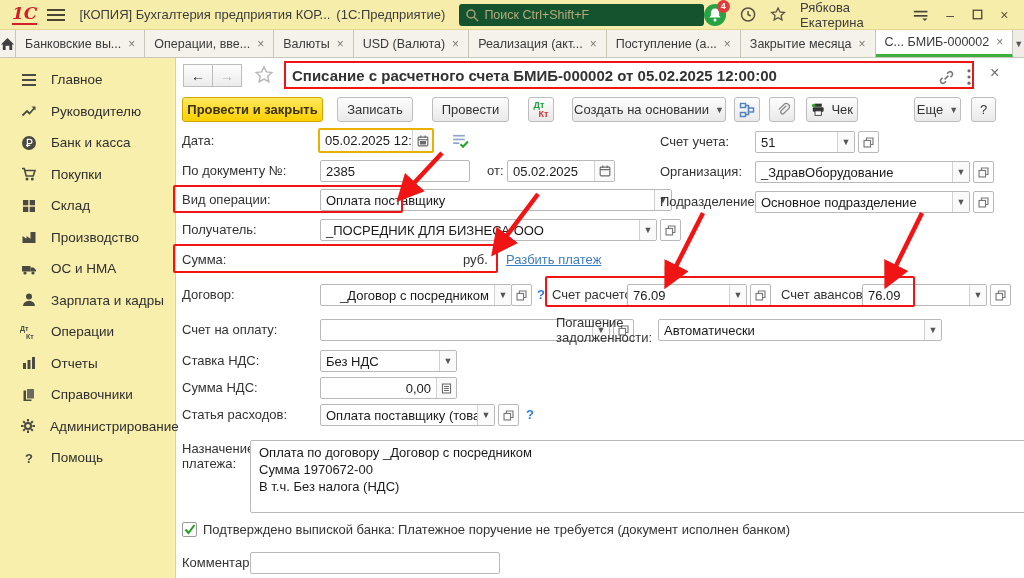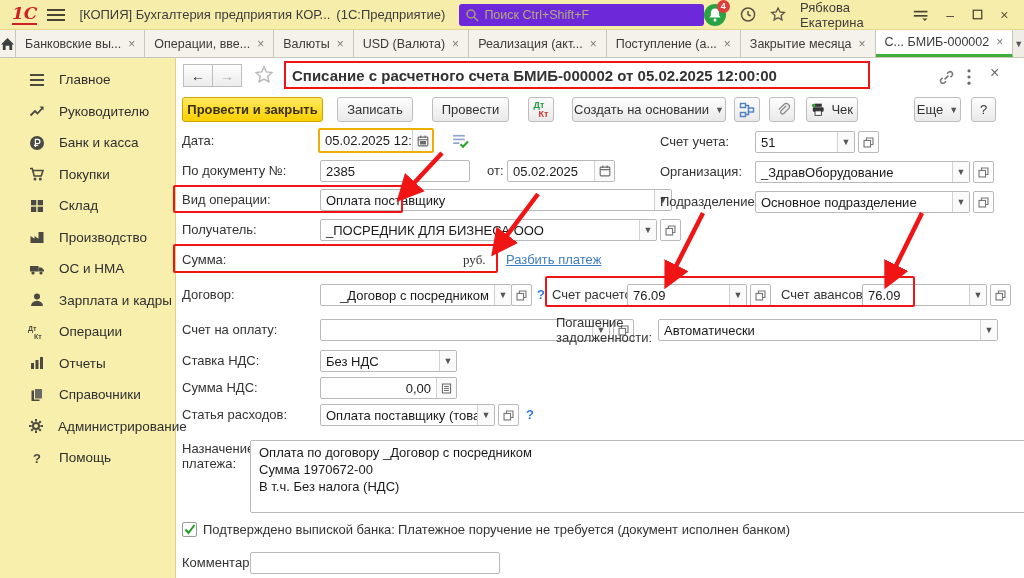--- a/index.html
+++ b/index.html
@@ -8,21 +8,21 @@
          font-size:13px; color:#2b2b2b; }
 
   
   .topbar { position:absolute; left:0; top:0; width:1024px; height:30px; background:#f7edaa;
             display:flex; align-items:center; border-bottom:1px solid #e3d88e; z-index:10;}
   .logo { font-family:"DejaVu Serif",serif; font-weight:bold; font-style:italic; color:#d21f26;
           font-size:17px; margin:0 10px 0 12px; border-bottom:2px solid #d21f26; line-height:19px;}
   .hamb { width:20px; margin-right:14px; cursor:pointer; }
   .wtitle { font-size:13px; color:#3c3c3c; white-space:nowrap; }
   .appname { font-size:13px; color:#3c3c3c; margin-left:6px; white-space:nowrap; }
-  .searchbox { margin-left:14px; width:270px; height:22px; background:#6d28d9; border-radius:3px;
+  .searchbox { margin-left:14px; width:270px; height:22px; background:#14532d; border-radius:3px;
                display:flex; align-items:center; padding:0 6px; gap:5px; }
   .searchph { color:#b4ab7e; font-size:12.5px; }
   .topicons { margin-left:auto; display:flex; align-items:center; gap:14px; padding-right:12px; }
   .bellwrap { position:relative; width:22px; height:22px; }
   .badge { position:absolute; right:-4px; top:-4px; width:13px; height:13px; background:#e23b3b;
            border-radius:50%; color:#fff; font-size:9px; font-weight:bold; display:flex;
            align-items:center; justify-content:center; }
   .username { font-size:13px; color:#3c3c3c; }
   .winbtn { color:#5a5246; font-size:14px; width:18px; text-align:center; cursor:pointer; }
 
@@ -34,30 +34,30 @@
   .tab { display:flex; align-items:center; gap:7px; padding:0 9px; border-right:1px solid #c9c6ba;
          background:#f4f2ea; cursor:pointer; white-space:nowrap; font-size:12.5px; color:#3a3a3a; }
   .tab .x { color:#7c7c74; font-size:12px; }
   .tab.active { background:#fff; border-bottom:3px solid #3fae3f; font-weight:normal; }
   .tabmore { margin-left:auto; width:26px; display:flex; align-items:center; justify-content:center;
              color:#6e6e66; cursor:pointer; }
 
   
   .sidebar { position:absolute; left:0; top:58px; width:176px; height:520px; background:#f8efad;
              border-right:1px solid #dcd28c; padding-top:6px; z-index:8; }
-  .side-item { height:31.5px; display:flex; align-items:center; gap:14px; padding-left:28px;
+  .side-item { height:31.5px; display:flex; align-items:center; gap:14px; padding-left:20px;
                cursor:pointer; }
   .sicon { width:17px; display:flex; justify-content:center; }
   .slabel { font-size:13.5px; color:#2f2f2f; white-space:nowrap; }
 
   
   .navbtn { position:absolute; top:64px; width:30px; height:23px; border:1px solid #bdbdbd;
             background:linear-gradient(#fdfdfd,#ececec); display:flex; align-items:center;
             justify-content:center; font-size:14px; cursor:pointer; }
-  .titlebox { position:absolute; left:284px; top:61px; width:586px; height:28px;
+  .titlebox { position:absolute; left:284px; top:61px; width:690px; height:28px;
               border:2px solid #f01414; background:#fff; display:flex; align-items:center;
               padding-left:6px; font-size:15px; font-weight:bold; color:#333; white-space:nowrap;
               overflow:hidden;text-align:right; }
   .hdricon { position:absolute; top:66px; cursor:pointer; }
 
   
   .tbtn { position:absolute; top:97px; height:25px; border:1px solid #bdbdbd; border-radius:3px;
           background:linear-gradient(#fdfdfd,#e9e9e9); font-size:13px; color:#333;
           display:flex; align-items:center; justify-content:center; gap:6px; cursor:pointer;
           padding:0 4px; white-space:nowrap; }
@@ -467,21 +467,21 @@
   <div class="sqbtn" style="left:660px; top:219px;">
       <svg width="13" height="13" viewBox="0 0 16 16">
         <g fill="none" stroke="#777" stroke-width="1.4">
           <rect x="2.5" y="5.5" width="8" height="8"></rect>
           <path d="M5.5 5.5 V2.5 h8 v8 h-3"></path>
         </g>
       </svg>
     </div>
 
   <div class="lbl" style="left:182px; top:249px;">Сумма:</div>
-  <div class="lbl" style="left:463px; top:249px;font-family:Liberation Serif, serif;">руб.</div>
+  <div class="lbl" style="left:463px; top:249px;">руб.</div>
   <div class="link" style="left:506px; top:249px;">Разбить платеж</div>
 
   <div class="lbl" style="left:182px; top:284px;">Договор:</div>
   <div class="field" style="left:320px; top:284px; width:192px;text-align:right;">
     <div class="fval">_Договор с посредником</div>
     <div class="fdrop">▼</div>
   </div>
   <div class="sqbtn" style="left:511px; top:284px;">
       <svg width="13" height="13" viewBox="0 0 16 16">
         <g fill="none" stroke="#777" stroke-width="1.4">
@@ -527,21 +527,21 @@
   <div class="sqbtn" style="left:613px; top:319px;">
       <svg width="13" height="13" viewBox="0 0 16 16">
         <g fill="none" stroke="#777" stroke-width="1.4">
           <rect x="2.5" y="5.5" width="8" height="8"></rect>
           <path d="M5.5 5.5 V2.5 h8 v8 h-3"></path>
         </g>
       </svg>
     </div>
 
   <div class="lblwrap" style="left:540px; top:315px; width:112px;margin-left:16px;">Погашение задолженности:</div>
-  <div class="field" style="left:658px; top:319px; width:340px;">
+  <div class="field" style="left:658px; top:319px; width:284px;">
     <div class="fval">Автоматически</div>
     <div class="fdrop">▼</div>
   </div>
 
   <div class="lbl" style="left:182px; top:350px;">Ставка НДС:</div>
   <div class="field" style="left:320px; top:350px; width:137px;">
     <div class="fval">Без НДС</div>
     <div class="fdrop">▼</div>
   </div>
 

